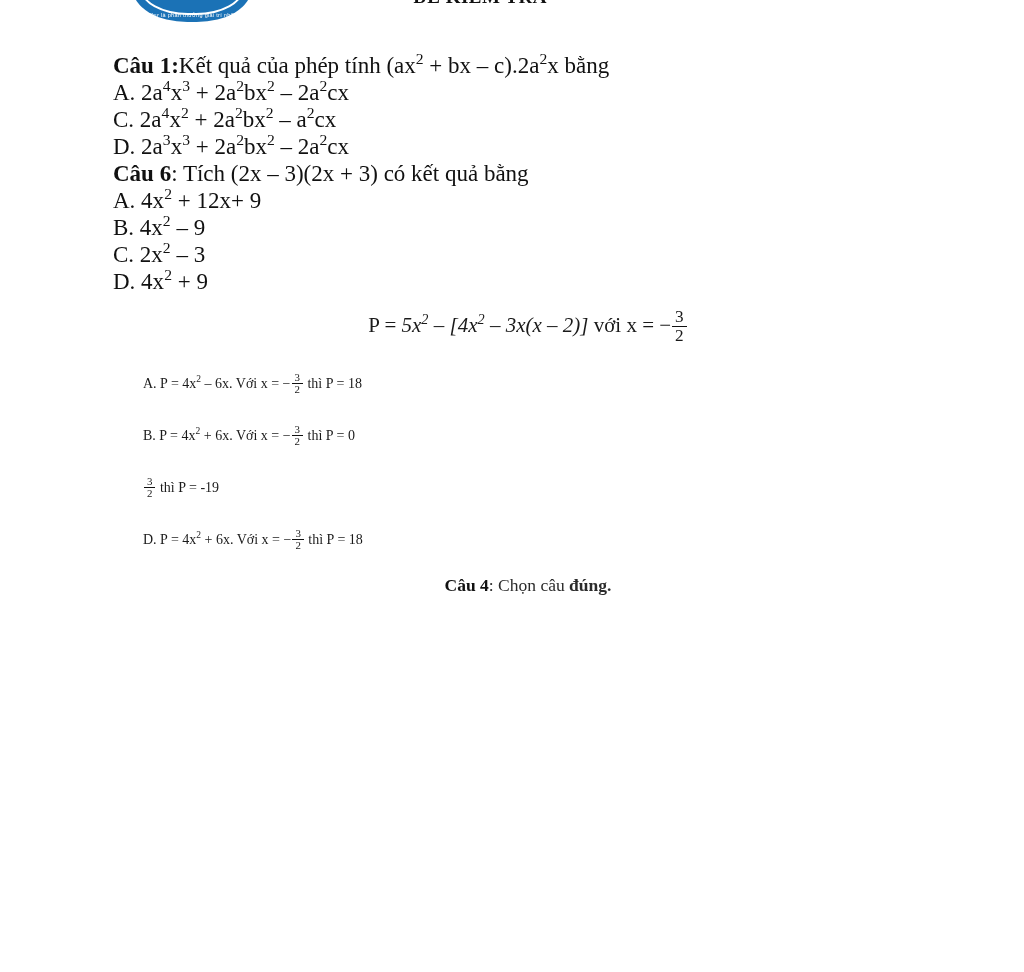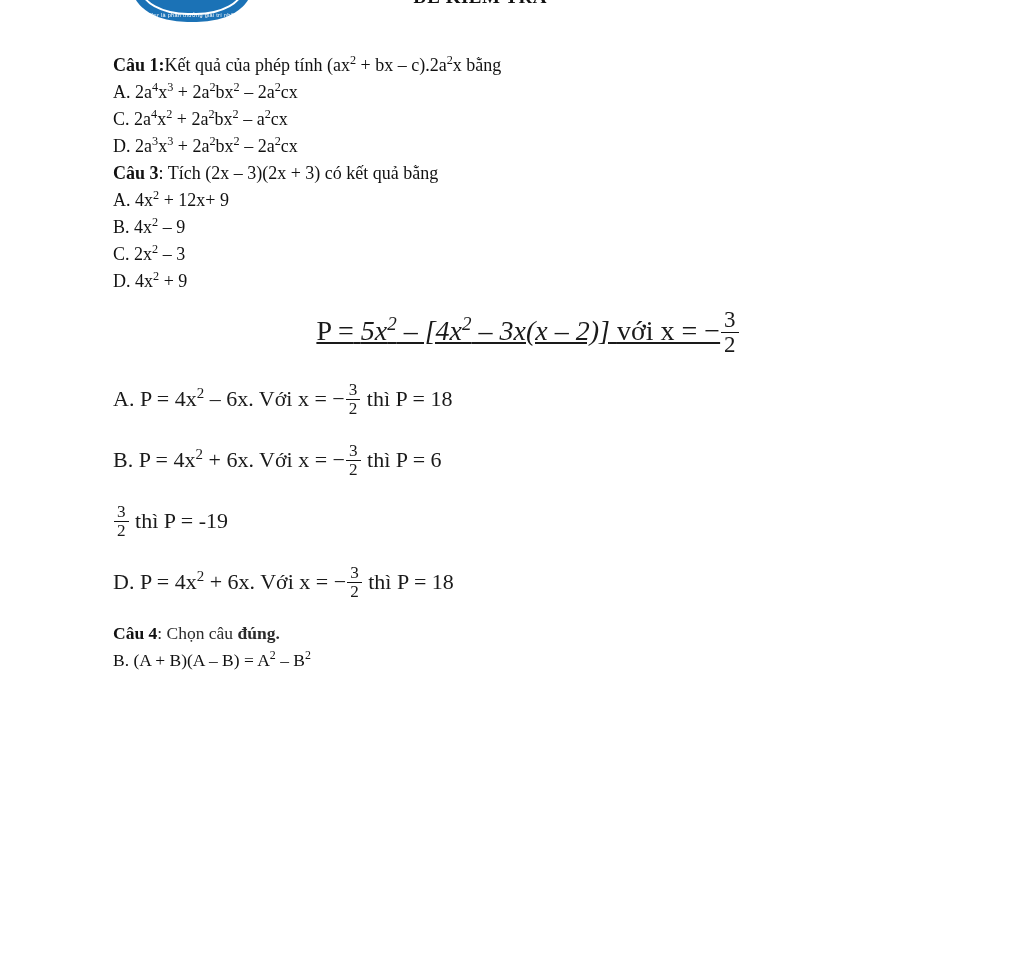--- a/index.html
+++ b/index.html
@@ -79,62 +79,62 @@
 
   
   .content {
     position: absolute;
     left: 113px;
     top: 52px;
     width: 830px;
   }
 
   .line {
-    font-size: 18px;
+    font-size: 23px;
     line-height: 27px;
     color: #111;
     white-space: nowrap;
   }
   .q-label { font-weight: bold; }
   sup { font-size: 0.68em; vertical-align: super; line-height: 0; }
 
   
   .formula-row {
     margin-top: 14px;
     margin-bottom: 2px;
     text-align: center;
-    font-size: 28px;
+    font-size: 21px;
     line-height: 1.2;
-    text-decoration: underline;
   }
   .formula-row .ital { font-style: italic; }
 
   .frac {
     display: inline-block;
     vertical-align: middle;
     text-align: center;
     position: relative;
     top: -1px;
     margin: 0 1px;
     font-size: 0.82em;
     line-height: 1.05;
   }
   .frac .num { display: block; padding: 0 3px; }
   .frac .den { display: block; padding: 0 3px; border-top: 1.3px solid #111; }
 
   .big-answer {
-    font-size: 22px;
+    font-size: 14px;
     line-height: 28px;
     margin-top: 24px;
     white-space: nowrap;
+    margin-left: 30px;
   }
   .big-answer .frac { font-size: 0.78em; }
 
   .tail-lines { margin-top: 18px; }
-  .tail-lines .line { font-size: 17.5px; line-height: 27px; }
+  .tail-lines .line { font-size: 17.5px; line-height: 27px; text-align: center; }
   .soft { color: #2b2b2b; }
 </style>
 </head>
 <body>
 
 <div class="page">
 
   <div class="header-strip">
     <div class="logo-badge">
       <div class="inner-ring"></div>
@@ -146,55 +146,54 @@
   <div class="content">
 
     <div class="line">
       <span class="q-label">Câu 1:</span><span>Kết quả của phép tính (ax<sup>2</sup> + bx – c).2a<sup>2</sup>x bằng</span>
     </div>
     <div class="line">A. 2a<sup>4</sup>x<sup>3</sup> + 2a<sup>2</sup>bx<sup>2</sup> – 2a<sup>2</sup>cx</div>
     <div class="line">C. 2a<sup>4</sup>x<sup>2</sup> + 2a<sup>2</sup>bx<sup>2</sup> – a<sup>2</sup>cx</div>
     <div class="line">D. 2a<sup>3</sup>x<sup>3</sup> + 2a<sup>2</sup>bx<sup>2</sup> – 2a<sup>2</sup>cx</div>
 
     <div class="line">
-      <span class="q-label">Câu 3</span><span>: Tích (2x – 3)(2x + 3) có kết quả bằng</span>
+      <span class="q-label">Câu 6</span><span>: Tích (2x – 3)(2x + 3) có kết quả bằng</span>
     </div>
     <div class="line">A. 4x<sup>2</sup> + 12x+ 9</div>
     <div class="line">B. 4x<sup>2</sup> – 9</div>
     <div class="line">C. 2x<sup>2</sup> – 3</div>
     <div class="line">D. 4x<sup>2</sup> + 9</div>
 
 
     <div class="formula-row">
       <span>P =</span>
       <span class="ital">5x<sup>2</sup> – [4x<sup>2</sup> – 3x(x – 2)]</span>
       <span>với x = −</span><span class="frac"><span class="num">3</span><span class="den">2</span></span>
     </div>
 
     <div class="big-answer">
       <span>A. P = 4x<sup>2</sup> – 6x. Với x = −</span><span class="frac"><span class="num">3</span><span class="den">2</span></span>
       <span>thì P = 18</span>
     </div>
 
     <div class="big-answer">
       <span>B. P = 4x<sup>2</sup> + 6x. Với x = −</span><span class="frac"><span class="num">3</span><span class="den">2</span></span>
-      <span>thì P = 6</span>
+      <span>thì P = 0</span>
     </div>
 
     <div class="big-answer">
       <span class="frac"><span class="num">3</span><span class="den">2</span></span>
       <span>thì P = -19</span>
     </div>
 
     <div class="big-answer">
       <span>D. P = 4x<sup>2</sup> + 6x. Với x = −</span><span class="frac"><span class="num">3</span><span class="den">2</span></span>
       <span>thì P = 18</span>
     </div>
 
     <div class="tail-lines">
       <div class="line">
         <span class="q-label">Câu 4</span><span class="soft">: Chọn câu <b>đúng.</b></span>
       </div>
-      <div class="line">B. (A + B)(A – B) = A<sup>2</sup> – B<sup>2</sup></div>
     </div>
 
   </div>
 </div>
 
 </body></html>

